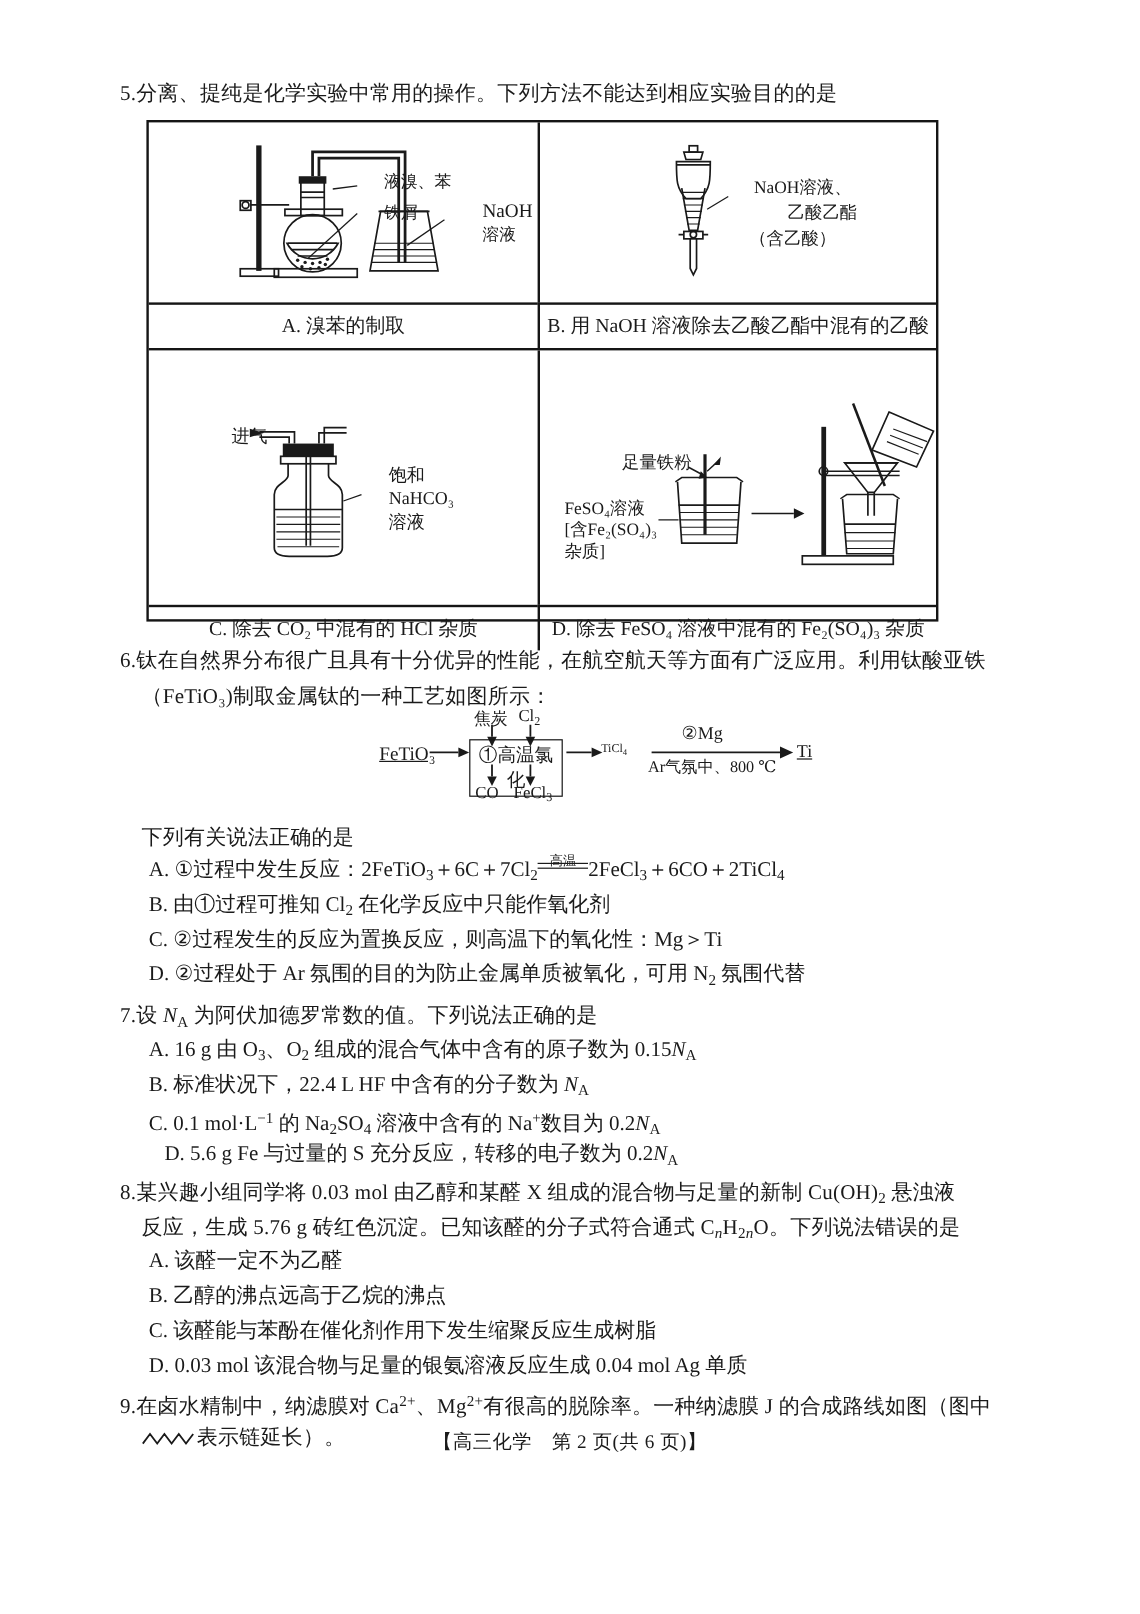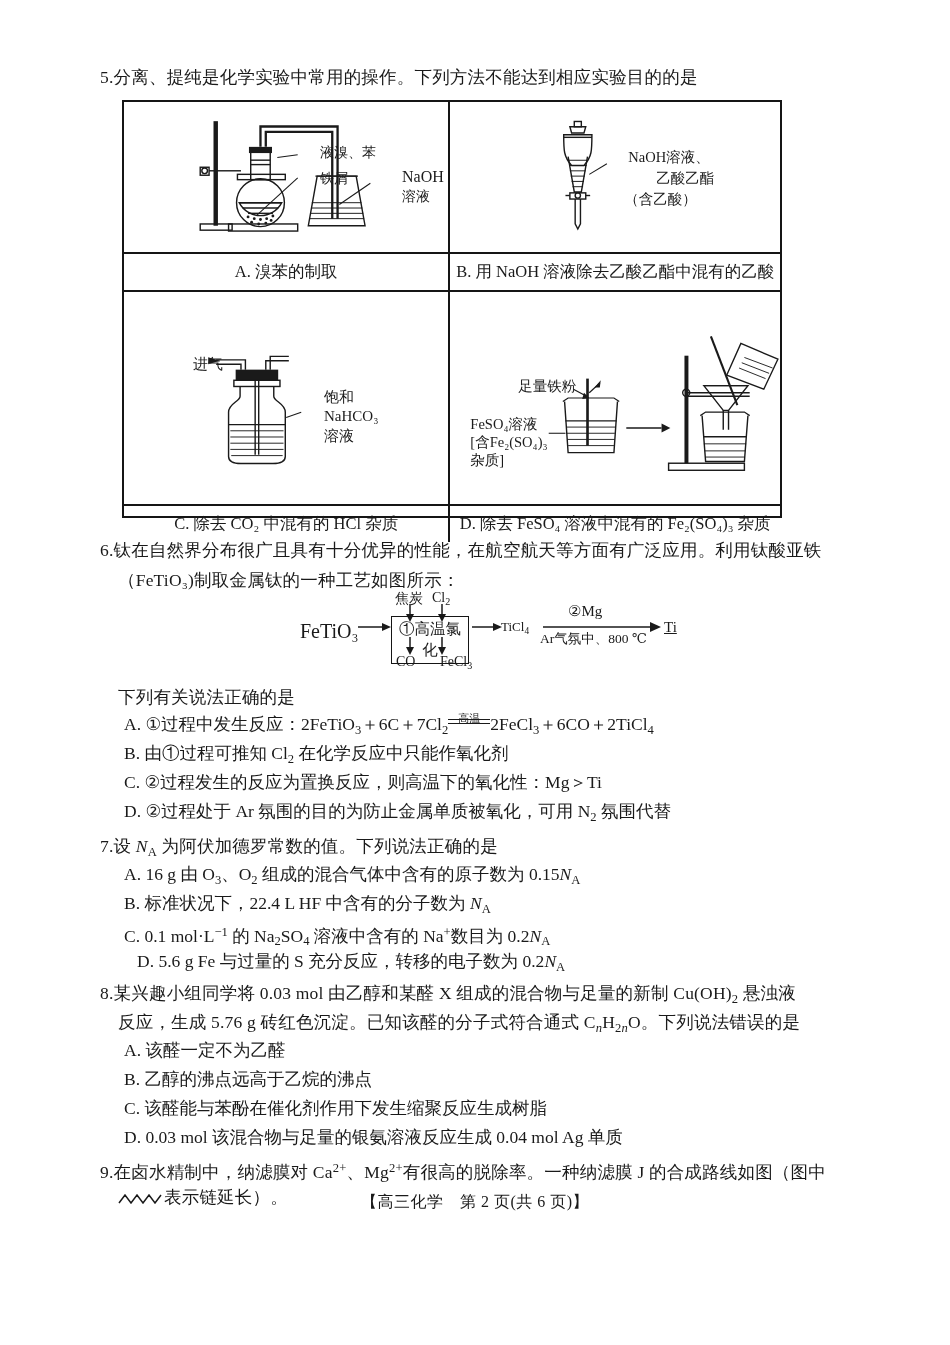--- a/index.html
+++ b/index.html
@@ -275,21 +275,21 @@
       <div class="tcell col-r cap">D. 除去 FeSO₄ 溶液中混有的 Fe₂(SO₄)₃ 杂质</div>
     </div>
   </div>
 
   <div class="q" style="left:100px;top:535px;width:800px;">
     <span>6.</span><span>钛在自然界分布很广且具有十分优异的性能，在航空航天等方面有广泛应用。利用钛酸亚铁</span>
   </div>
   <div class="q" style="left:118px;top:565px;width:790px;">（FeTiO₃)制取金属钛的一种工艺如图所示：</div>
 
   <div class="flow">
-    <span class="flowtxt" style="left:0px;top:28px;font-size:20px;">FeTiO₃</span>
+    <span class="flowtxt" style="left:16px;top:28px;font-size:16px;text-decoration:underline;">FeTiO₃</span>
     <svg style="position:absolute;left:0;top:0;width:400px;height:80px;" viewBox="0 0 400 80">
       <g stroke="#1a1a1a" fill="none" stroke-width="1.5">
         <line x1="58" y1="35" x2="82" y2="35"></line>
         <path d="M82 31 L91 35 L82 39" fill="#1a1a1a" stroke="none"></path>
 
         <line x1="110" y1="12" x2="110" y2="22"></line>
         <path d="M106 22 L110 30 L114 22" fill="#1a1a1a" stroke="none"></path>
         <line x1="142" y1="12" x2="142" y2="22"></line>
         <path d="M138 22 L142 30 L146 22" fill="#1a1a1a" stroke="none"></path>
 
@@ -302,22 +302,22 @@
         <path d="M193 31 L202 35 L193 39" fill="#1a1a1a" stroke="none"></path>
 
         <line x1="243" y1="35" x2="350" y2="35" stroke-width="1.6"></line>
         <path d="M350 30 L361 35 L350 40" fill="#1a1a1a" stroke="none"></path>
       </g>
     </svg>
     <span class="flowtxt" style="left:95px;top:-2px;font-size:14px;">焦炭</span>
     <span class="flowtxt" style="left:132px;top:-2px;font-size:14px;">Cl<sub>2</sub></span>
     <div class="box" style="left:91px;top:24px;width:78px;text-align:center;box-sizing:border-box;">①高温氯化</div>
     <span class="flowtxt" style="left:96px;top:62px;font-size:14px;">CO</span>
-    <span class="flowtxt" style="left:128px;top:62px;font-size:14px;margin-left:12px;">FeCl<sub>3</sub></span>
-    <span class="flowtxt" style="left:201px;top:27px;font-size:13px;">TiCl<sub>4</sub></span>
+    <span class="flowtxt" style="left:128px;top:62px;font-size:14px;">FeCl<sub>3</sub></span>
+    <span class="flowtxt" style="left:201px;top:27px;font-size:10px;">TiCl<sub>4</sub></span>
     <span class="flowtxt" style="left:268px;top:10px;font-size:15px;">②Mg</span>
     <span class="flowtxt" style="left:240px;top:38px;font-size:13.5px;">Ar气氛中、800 ℃</span>
     <span class="flowtxt" style="left:364px;top:27px;font-size:15px;text-decoration:underline;">Ti</span>
   </div>
 
   <div class="q" style="left:118px;top:682px;">下列有关说法正确的是</div>
 
   <div class="opt" style="left:124px;top:710px;">
     A. ①过程中发生反应：2FeTiO<sub>3</sub>＋6C＋7Cl<sub>2</sub><span class="rxn-arrow"><span class="top">高温</span><span class="eq"></span><span class="eq2"></span></span>2FeCl<sub>3</sub>＋6CO＋2TiCl<sub>4</sub>
   </div>

